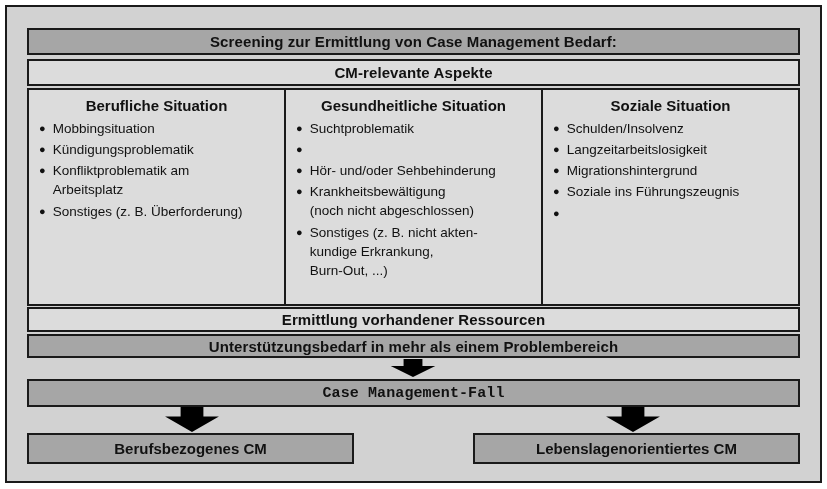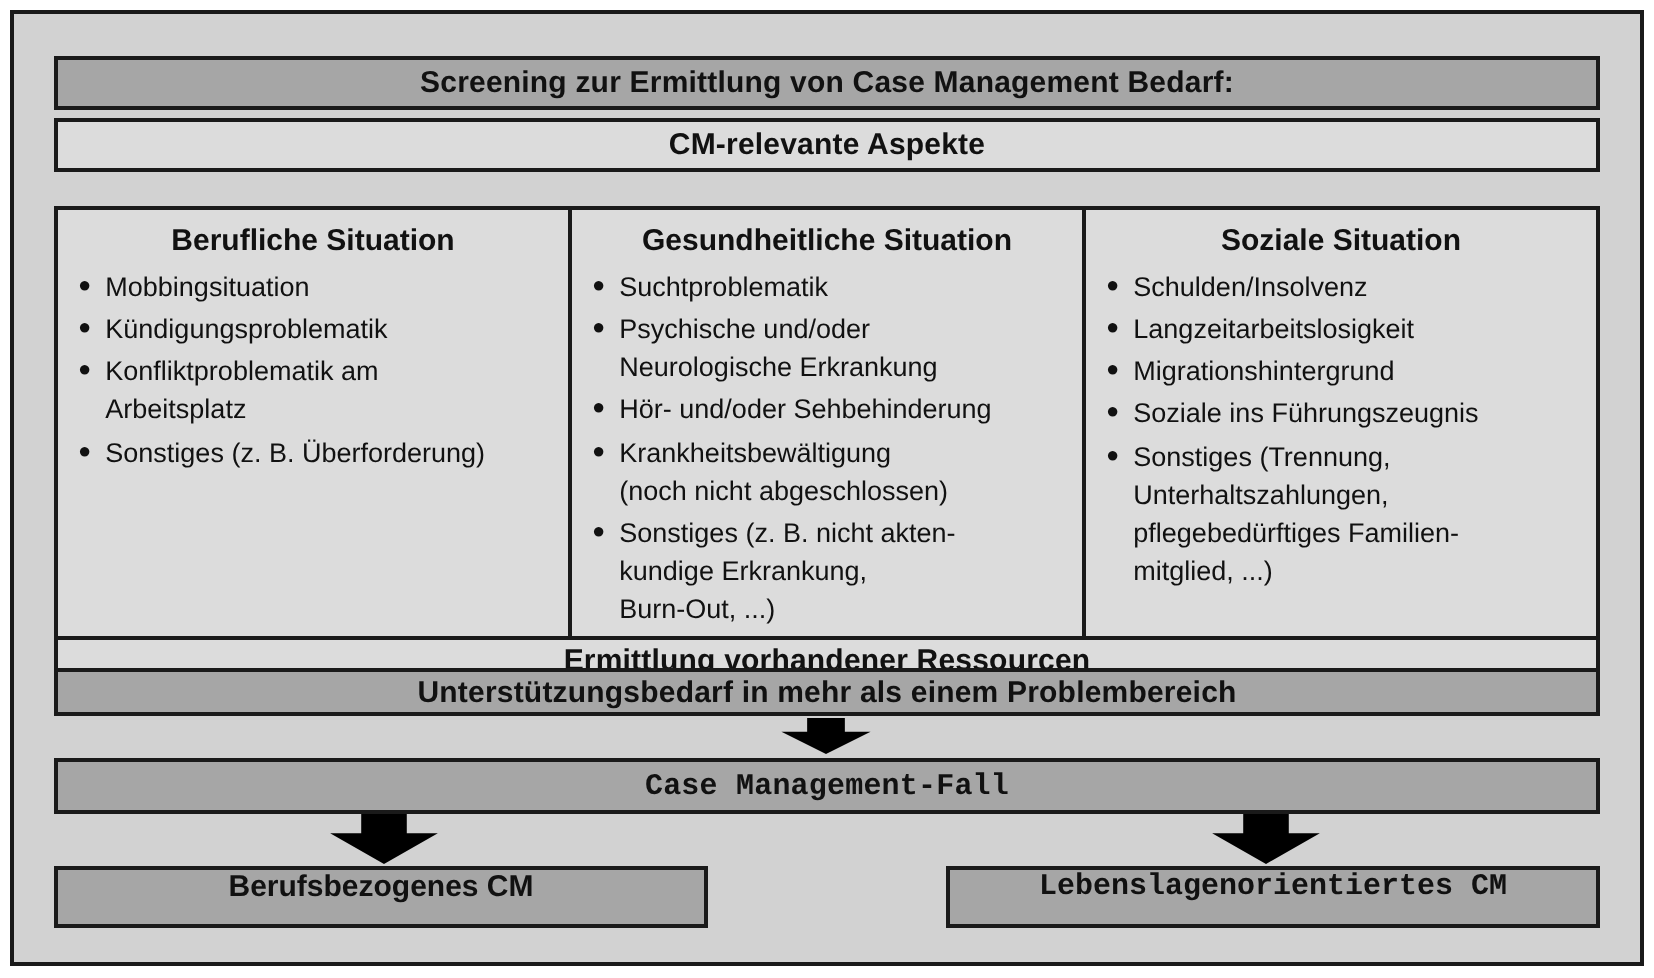--- a/index.html
+++ b/index.html
@@ -40,33 +40,32 @@
     border:2px solid var(--border);
     font-weight:bold;
     font-size:15px;
     letter-spacing:0.1px;
   }
   .light{ background:var(--box-light); }
   .medium{ background:var(--box-medium); }
 
   .bar-title     { top:28px;  height:27px; }
   .bar-aspekte   { top:59px;  height:27px; }
-  .bar-ressourcen{ top:318px; height:25px; }
+  .bar-ressourcen{ top:307px; height:25px; }
   .bar-bedarf    { top:334px; height:24px; }
   .bar-case      { top:379px; height:28px;font-family:Liberation Mono, monospace; }
 
   .columns{
     position:absolute;
     left:27px; top:88px;
     width:773px; height:218px;
     border:2px solid var(--border);
     background:var(--box-light);
     display:flex;
     align-items:stretch;
-    margin-top:15px;
   }
   .column{ flex:1 1 0; padding:5px 6px 4px 6px; overflow:hidden; }
   .column + .column{ border-left:2px solid var(--border); }
   .column-header{
     text-align:center;
     font-weight:bold;
     font-size:15px;
     padding:2px 0 5px 0;
   }
   ul.bullet-list{ list-style:none; }
@@ -93,29 +92,29 @@
   .arrow-left { left:163px; top:407px; width:58px; height:25px; }
   .arrow-right{ left:604px; top:407px; width:58px; height:25px; }
   .arrow svg{ display:block; width:100%; height:100%; }
 
   .outcome{
     position:absolute;
     top:433px;
     height:31px;
     width:327px;
     display:flex;
-    align-items:flex-start;
+    align-items:center;
     justify-content:center;
     border:2px solid var(--border);
     background:var(--box-medium);
     font-weight:bold;
     font-size:15px;
   }
   .outcome-left { left:27px; }
-  .outcome-right{ left:473px;font-family:Liberation Mono, monospace; }
+  .outcome-right{ left:473px; }
 </style>
 </head>
 <body>
 
 <div id="app">
   <div class="frame"></div>
 
   <div class="bar light bar-aspekte">
     <span>CM-relevante Aspekte</span>
   </div>
@@ -149,22 +148,20 @@
     </div>
     <div class="column">
       <div class="column-header">Gesundheitliche Situation</div>
       <ul class="bullet-list">
           <li>
             <span class="bullet">●</span>
             <span class="item-text">Suchtproblematik</span>
           </li>
           <li>
             <span class="bullet">●</span>
-            <span class="item-text">Psychische und/oder
-Neurologische Erkrankung</span>
           </li>
           <li>
             <span class="bullet">●</span>
             <span class="item-text">Hör- und/oder Sehbehinderung</span>
           </li>
           <li>
             <span class="bullet">●</span>
             <span class="item-text">Krankheitsbewältigung
 (noch nicht abgeschlossen)</span>
           </li>
@@ -190,24 +187,20 @@
           <li>
             <span class="bullet">●</span>
             <span class="item-text">Migrationshintergrund</span>
           </li>
           <li>
             <span class="bullet">●</span>
             <span class="item-text">Soziale ins Führungszeugnis</span>
           </li>
           <li>
             <span class="bullet">●</span>
-            <span class="item-text">Sonstiges (Trennung,
-Unterhaltszahlungen,
-pflegebedürftiges Familien-
-mitglied, ...)</span>
           </li>
         </ul>
     </div>
   </div>
 
   <div class="bar light bar-ressourcen">
     <span>Ermittlung vorhandener Ressourcen</span>
   </div>
 
   <div class="bar medium bar-bedarf">

